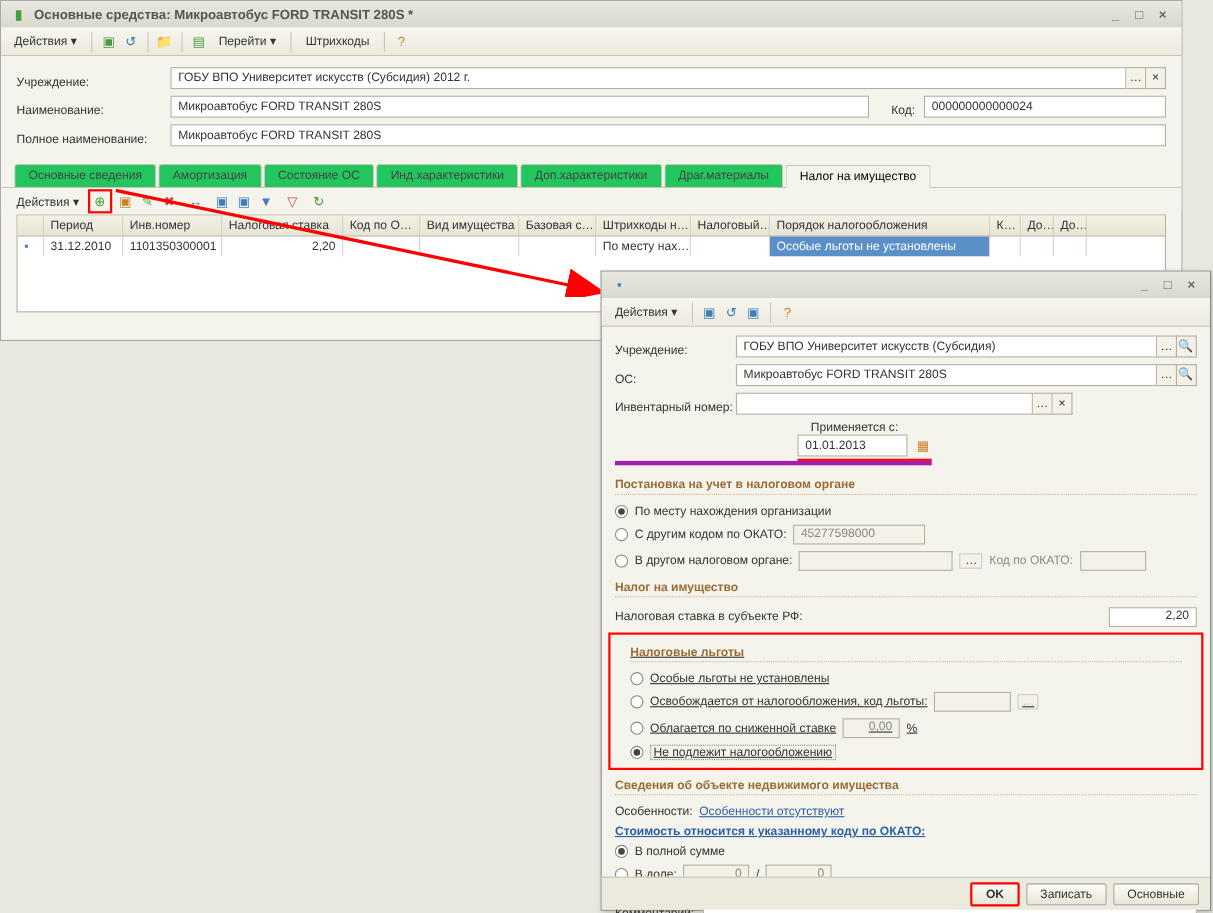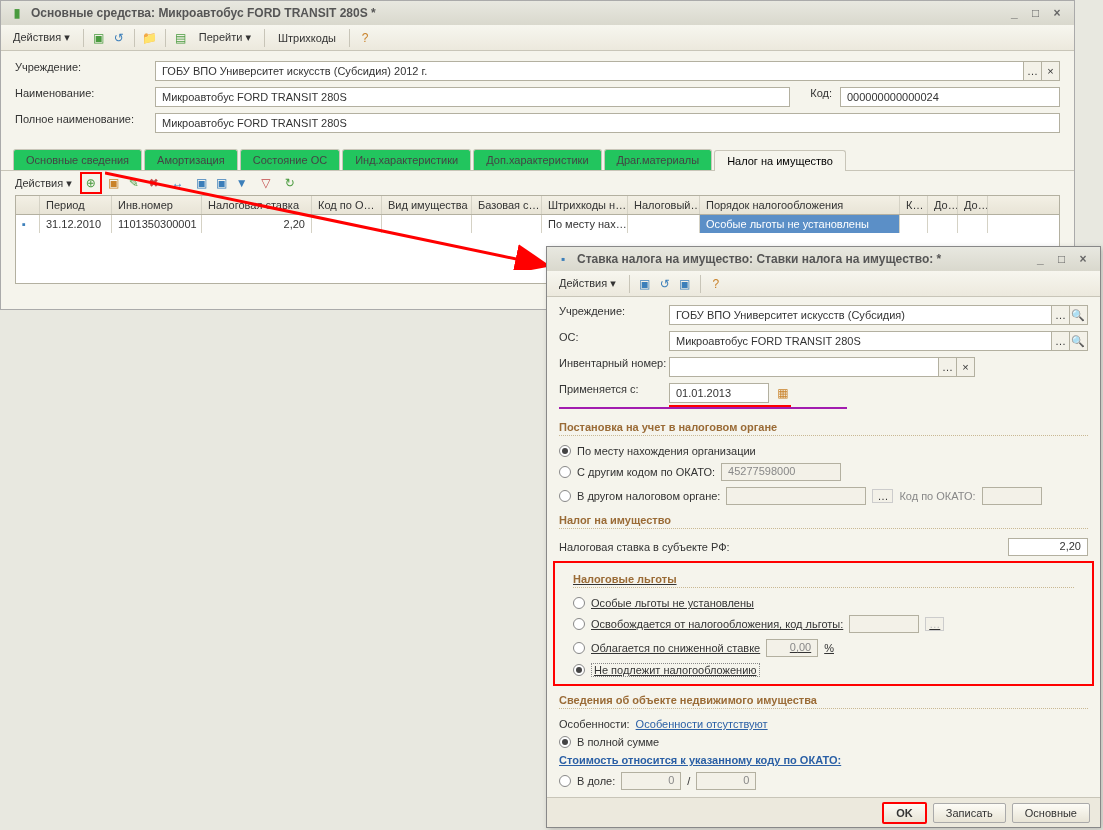--- a/index.html
+++ b/index.html
@@ -11,21 +11,21 @@
   .title-bar .spacer { flex: 1; }
   .win-btns span { display: inline-block; width: 18px; text-align: center; color: #666; cursor: pointer; }
   
   .toolbar { height: 26px; background: linear-gradient(#f7f6ef,#ece9dd); border-bottom: 1px solid #c8c5b8; display: flex; align-items: center; padding: 0 6px; gap: 4px; }
   .toolbar .btn { padding: 2px 6px; cursor: pointer; color: #333; }
   .toolbar .sep { width: 1px; height: 18px; background: #c8c5b8; margin: 0 3px; }
   .icon { display: inline-block; width: 16px; height: 16px; line-height: 16px; text-align: center; font-size: 12px; }
   .ic-green { color: #4a9b3f; } .ic-blue { color: #3c7fba; } .ic-orange { color: #c9822a; } .ic-red { color: #c34a4a; }
   
   .form-area { padding: 10px 14px; background: #f5f4ec; }
-  .form-row { display: flex; align-items: flex-start; margin-bottom: 6px; }
+  .form-row { display: flex; align-items: flex-end; margin-bottom: 6px; }
   .form-row .lbl { width: 140px; color: #333; }
   .form-row .lbl2 { width: 50px; text-align: right; padding-right: 8px; }
   .input { flex: 1; height: 20px; background: #fff; border: 1px solid #b3b0a0; padding: 2px 6px; color: #333; display: flex; align-items: center; }
   .input.small { flex: none; width: 220px; }
   .input-btns { display: flex; }
   .input-btns span { width: 18px; height: 20px; border: 1px solid #b3b0a0; border-left: none; background: #f3f1e8; text-align: center; line-height: 18px; cursor: pointer; }
   
   .tabs-row { display: flex; gap: 2px; padding: 0 12px; border-bottom: 1px solid #c8c5b8; background: #f5f4ec; }
   .tab { padding: 4px 12px; background: #22c55e; border: 1px solid #c8c5b8; border-bottom: none; border-radius: 3px 3px 0 0; cursor: pointer; color: #444; }
   .tab.active { background: #f5f4ec; color: #000; position: relative; top: 1px; }
@@ -48,21 +48,21 @@
   .win-front .form-row .lbl { width: 110px; }
   
   .section-hdr { color: #9a6b36; font-weight: bold; padding: 6px 0 2px; border-bottom: 1px dotted #c9b893; margin-bottom: 6px; }
   .radio-row { display: flex; align-items: center; padding: 3px 0; gap: 6px; }
   .radio { width: 12px; height: 12px; border: 1px solid #888; border-radius: 50%; display: inline-flex; align-items: center; justify-content: center; background: #fff; cursor: pointer; }
   .radio.on::after { content: ''; width: 6px; height: 6px; background: #444; border-radius: 50%; }
   .inline-input { height: 18px; background: #fff; border: 1px solid #b3b0a0; padding: 1px 6px; text-align: right; }
   .inline-input.disabled { background: #f3f1e8; color: #888; }
   
   .highlight-red { border: 2px solid red; padding: 4px 18px; margin: 2px -6px; text-decoration: underline; }
-  .underline-red { border-bottom: 2px solid #a21caf; }
+  .underline-red { border-bottom: 4px solid #a21caf; flex-direction: column; }
   
   .link { color: #2a5fa5; text-decoration: underline; cursor: pointer; }
   .link-bold { color: #2a5fa5; font-weight: bold; text-decoration: underline; cursor: pointer; }
   
   .btn-bar { position: absolute; bottom: 0; left: 0; right: 0; height: 30px; display: flex; align-items: center; justify-content: flex-end; gap: 6px; padding: 0 10px; background: #ece9dd; border-top: 1px solid #c8c5b8; }
   .dlg-btn { padding: 3px 12px; border: 1px solid #aaa; background: linear-gradient(#fdfcf6,#e8e4d6); cursor: pointer; border-radius: 2px; }
   .dlg-btn.hl { border: 2px solid red; font-weight: bold; }
   
   .date-underline { border-bottom: 2px solid red; padding: 0 0 2px; display: inline-flex; align-items: center; gap: 30px; }
 </style>
@@ -190,21 +190,20 @@
       <marker id="ah" markerWidth="12" markerHeight="10" refX="10" refY="5" orient="auto">
         <polygon points="0 0, 12 5, 0 10" fill="red"></polygon>
       </marker>
     </defs>
   <line x1="0" y1="8" x2="440" y2="100" stroke="red" stroke-width="3" marker-end="url(#ah)"></line>
 </svg>
 
 <div class="win-front">
   <div class="title-bar">
     <span class="icon ic-blue">▪</span>
-    <span style="margin-left:6px;">Ставка налога на имущество: Ставки налога на имущество: *</span>
     <span class="spacer"></span>
     <span class="win-btns">
       <span>_</span>
       <span>□</span>
       <span>×</span>
     </span>
   </div>
   <div class="toolbar">
     <span class="btn"><span>Действия</span> ▾</span>
     <span class="sep"></span>
@@ -301,25 +300,25 @@
           <span style="border:1px dotted #888;padding:0 2px">Не подлежит налогообложению</span>
         </div>
     </div>
 
     <div class="section-hdr">Сведения об объекте недвижимого имущества</div>
     <div class="radio-row">
       <span>Особенности:</span>
       <span class="link">Особенности отсутствуют</span>
     </div>
     <div class="radio-row">
+        <span class="link-bold">Стоимость относится к указанному коду по ОКАТО:</span>
+      </div>
+    <div class="radio-row">
         <span class="radio on"></span>
         <span>В полной сумме</span>
-      </div>
-    <div class="radio-row">
-        <span class="link-bold">Стоимость относится к указанному коду по ОКАТО:</span>
       </div>
     <div class="radio-row">
         <span class="radio"></span>
         <span>В доле:</span>
       <span class="inline-input disabled" style="width:60px">0</span>
       <span>/</span>
       <span class="inline-input disabled" style="width:60px">0</span>
     </div>
     <div class="form-row" style="margin-top:10px">
       <span style="width:80px">Комментарий:</span>

